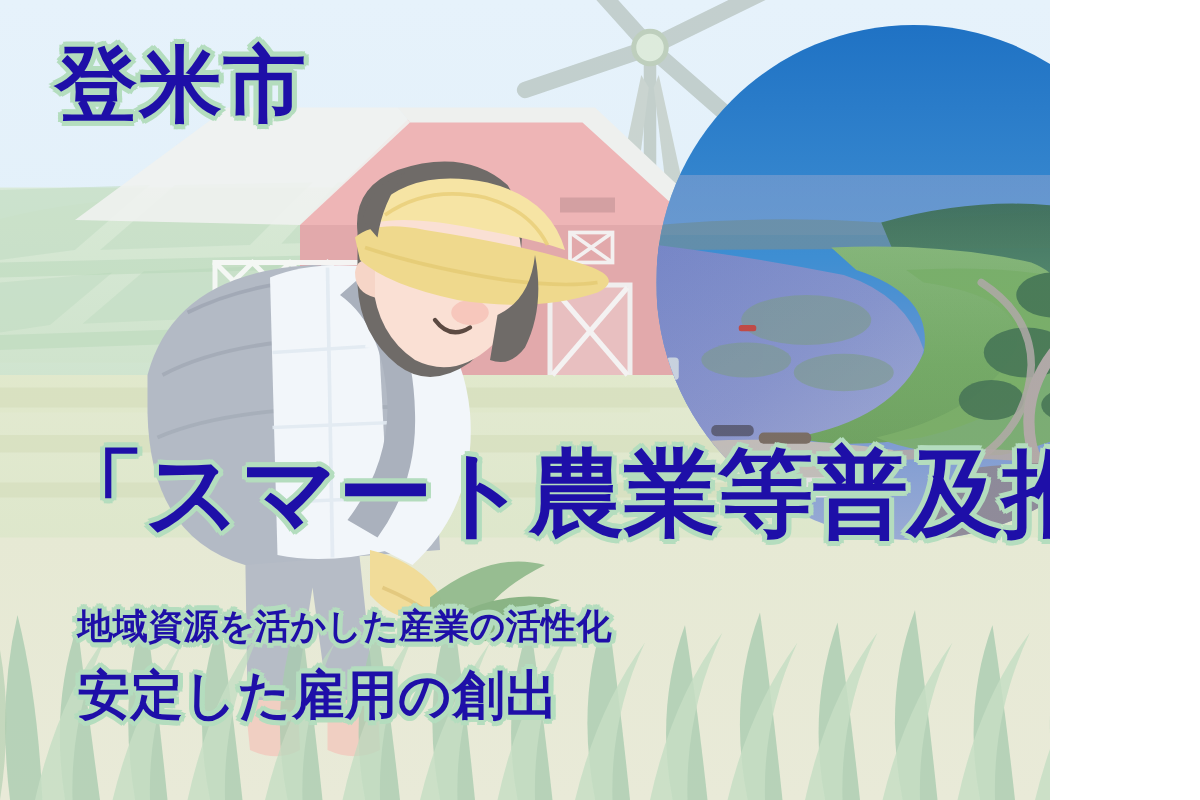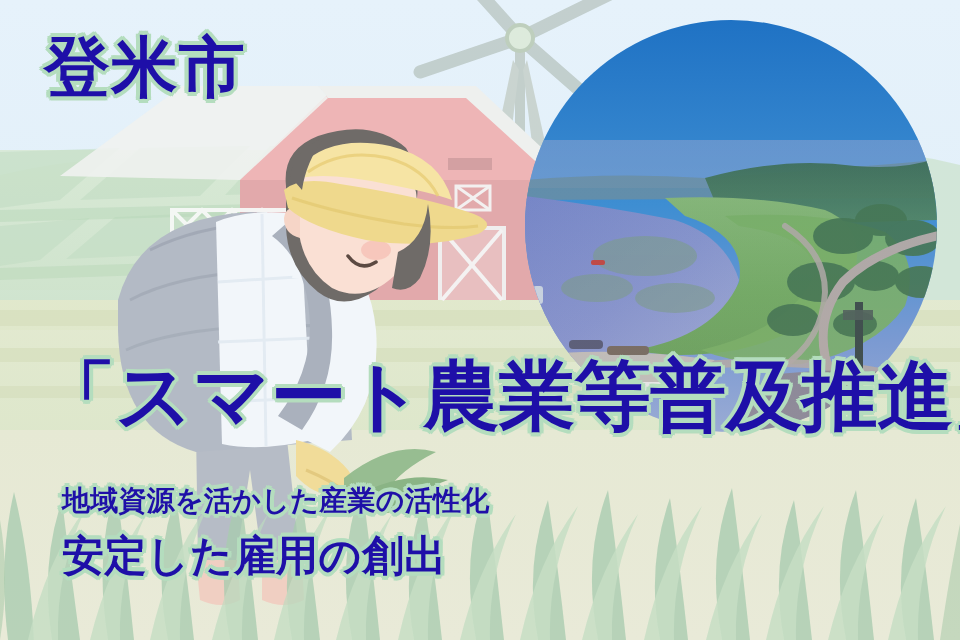--- a/index.html
+++ b/index.html
@@ -7,21 +7,21 @@
     margin: 0;
     padding: 0;
     background: #ffffff;
   }
   body {
     font-family: "Liberation Sans", "DejaVu Sans", sans-serif;
   }
 
   #poster {
     position: relative;
-    width: 960px;
+    width: 840px;
     height: 640px;
     overflow: hidden;
     background: #fca5a5;
     user-select: none;
   }
 
   
   .layer {
     position: absolute;
     left: 0; top: 0;

